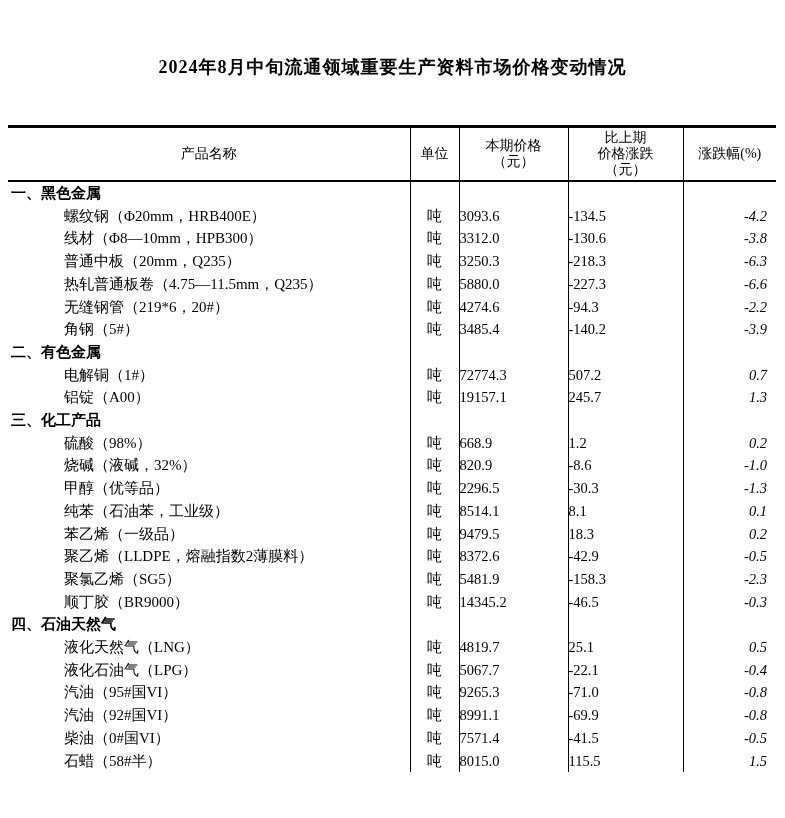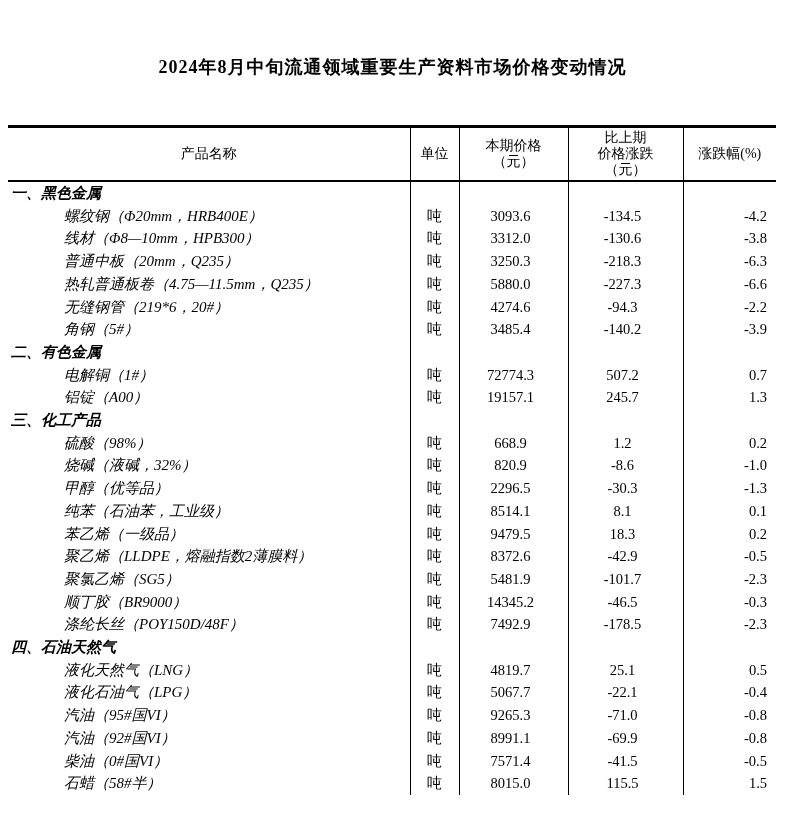--- a/index.html
+++ b/index.html
@@ -52,36 +52,37 @@
   }
   tbody td {
     height: 22.7px;
     padding: 0;
     font-size: 15px;
     line-height: 22.7px;
     vertical-align: middle;
     white-space: nowrap;
     overflow: hidden;
   }
-  td.product { text-align: left; padding-left: 56px; font-style: italic; }
+  td.product { text-align: left; padding-left: 56px; }
   td.product.section-title {
     padding-left: 3px;
     font-weight: bold;
     font-size: 15px;
   }
   td.unit { text-align: center; }
   td.price, td.change {
-    text-align: center;
+    text-align: left;
     padding-right: 6px;
     font-size: 14.5px;
   }
   td.pct {
     text-align: right;
     padding-right: 9px;
     font-size: 14.5px;
+    font-style: italic;
   }
 </style>
 </head>
 <body>
 
 <div class="page">
   <h1 class="title">2024年8月中旬流通领域重要生产资料市场价格变动情况</h1>
 
   <table class="price-table">
     <colgroup>
@@ -224,38 +225,31 @@
           <td class="product">聚乙烯（LLDPE，熔融指数2薄膜料）</td>
           <td class="unit">吨</td>
           <td class="price">8372.6</td>
           <td class="change">-42.9</td>
           <td class="pct">-0.5</td>
         </tr>
         <tr>
           <td class="product">聚氯乙烯（SG5）</td>
           <td class="unit">吨</td>
           <td class="price">5481.9</td>
-          <td class="change">-101.7</td>
+          <td class="change">-158.3</td>
           <td class="pct">-2.3</td>
         </tr>
         <tr>
           <td class="product">顺丁胶（BR9000）</td>
           <td class="unit">吨</td>
           <td class="price">14345.2</td>
           <td class="change">-46.5</td>
           <td class="pct">-0.3</td>
         </tr>
         <tr>
-          <td class="product">涤纶长丝（POY150D/48F）</td>
-          <td class="unit">吨</td>
-          <td class="price">7492.9</td>
-          <td class="change">-178.5</td>
-          <td class="pct">-2.3</td>
-        </tr>
-        <tr>
           <td class="product section-title">四、石油天然气</td>
           <td class="unit"></td>
           <td class="price"></td>
           <td class="change"></td>
           <td class="pct"></td>
         </tr>
         <tr>
           <td class="product">液化天然气（LNG）</td>
           <td class="unit">吨</td>
           <td class="price">4819.7</td>

